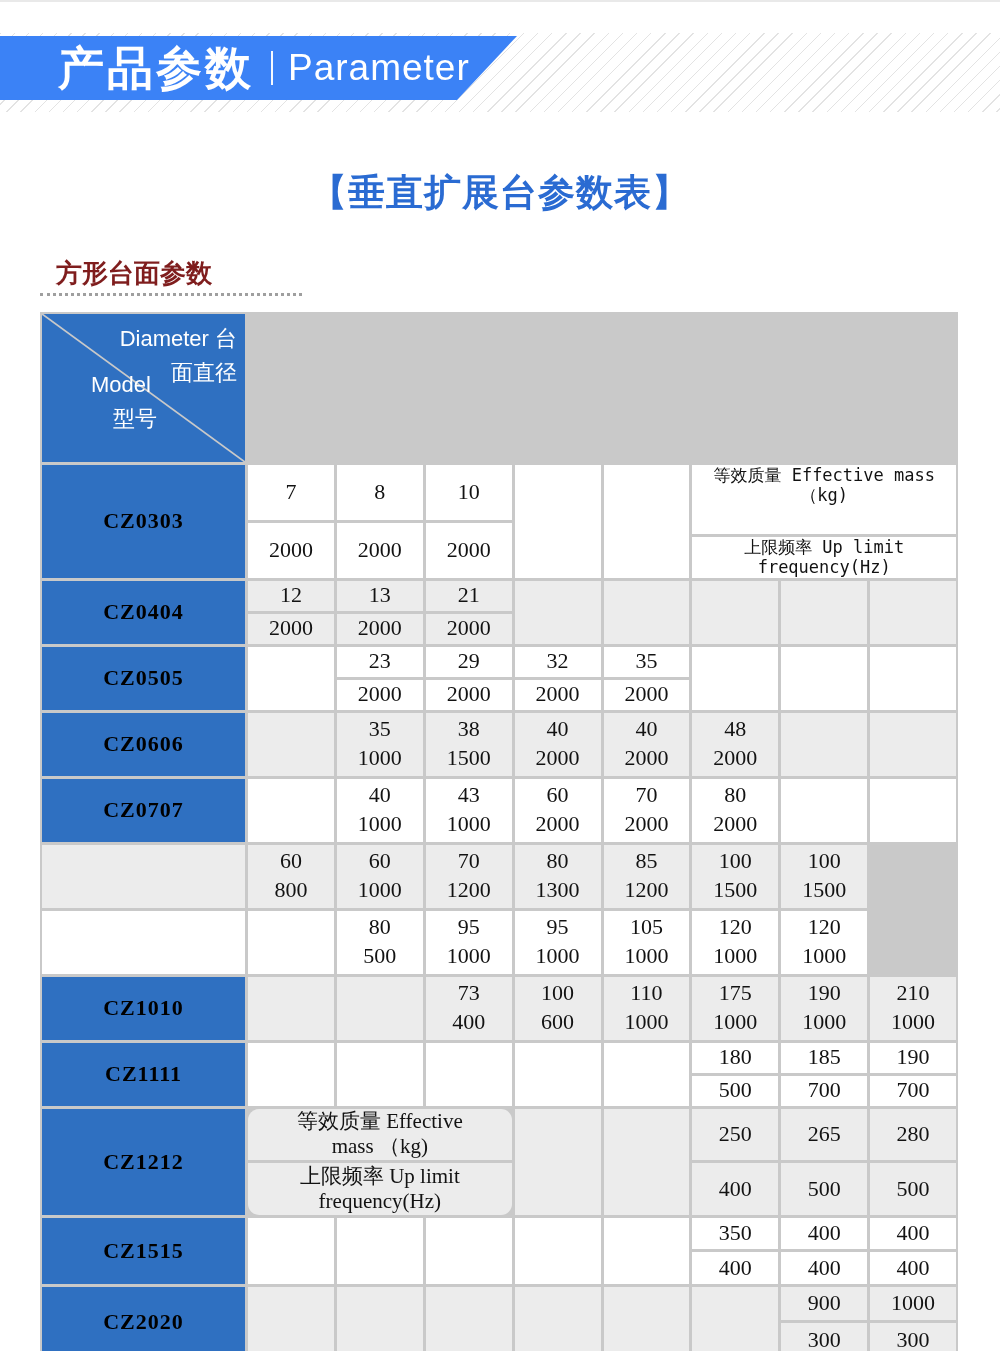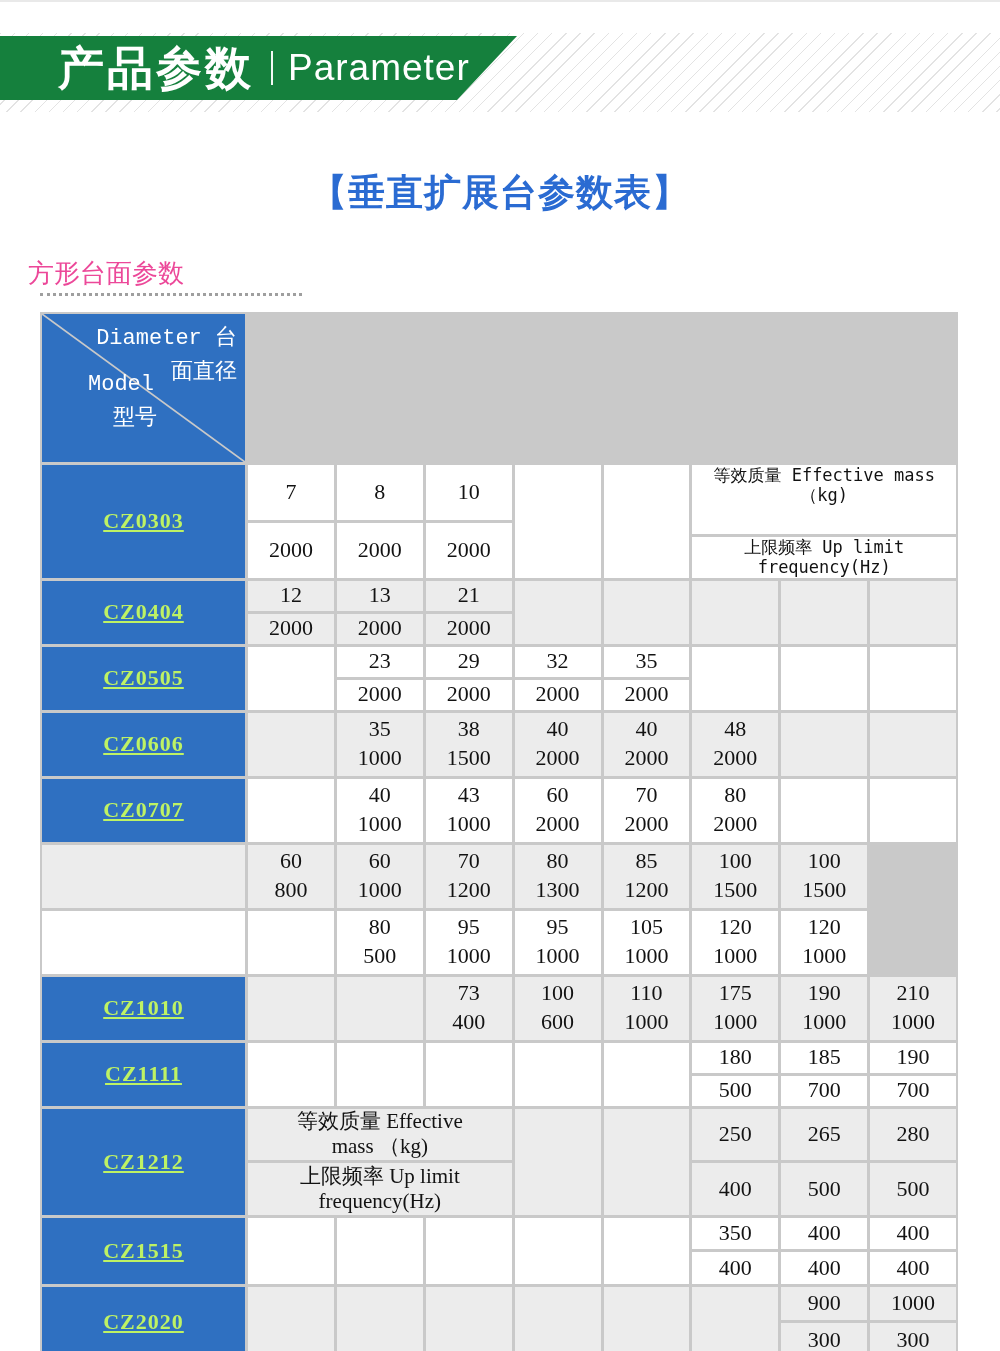--- a/index.html
+++ b/index.html
@@ -11,38 +11,38 @@
   }
   .top-rule { position:absolute; top:0; left:0; width:100%; height:2px; background:#e9e9e9; }
 
   
   .hatch {
     position:absolute; top:33px; left:0; width:100%; height:79px;
     background:repeating-linear-gradient(135deg,#e3e3e3 0 1px,transparent 1px 10px);
   }
   .banner {
     position:absolute; top:36px; left:0; width:517px; height:64px;
-    background:#15803d;
+    background:#3b82f6;
     clip-path:polygon(0 0,100% 0,calc(100% - 60px) 100%,0 100%);
     display:flex; align-items:center; padding-left:58px;
     font-family:"Liberation Sans","DejaVu Sans",sans-serif; color:#fff;
   }
   .banner .cn { font-size:46px; font-weight:bold; letter-spacing:3px; line-height:1; }
   .banner .bar { width:2px; height:34px; background:#ffffff; margin:0 15px 0 17px; opacity:.95; }
   .banner .en { font-size:37px; font-weight:400; letter-spacing:1px; }
 
   
   .page-title {
     position:absolute; top:168px; left:0; width:100%; text-align:center;
     color:#2a6bd2; font-family:"Liberation Sans","DejaVu Sans",sans-serif;
     font-size:37px; font-weight:bold; letter-spacing:1px;
   }
   .section-label {
-    position:absolute; top:256px; left:28px; color:#ec4899;
-    font-family:"Liberation Sans","DejaVu Sans",sans-serif; font-size:26px; font-weight:400;
+    position:absolute; top:256px; left:56px; color:#7f1d1d;
+    font-family:"Liberation Sans","DejaVu Sans",sans-serif; font-size:26px; font-weight:700;
   }
   .section-dots { position:absolute; top:293px; left:40px; width:262px; border-top:3px dotted #9f9f9f; }
 
   
   .spec-table {
     position:absolute; top:312px; left:40px; width:918px;
     background:#c9c9c9; padding:2px;
     display:flex; flex-direction:column; gap:3px;
   }
   .trow { display:grid; grid-template-columns:203px repeat(8,1fr); column-gap:3px; min-height:63px; }
@@ -50,43 +50,43 @@
   .spec-table > .trow:nth-child(2)  { min-height:94px; }
   .spec-table > .trow:nth-child(11) { min-height:106px; }
   .spec-table > .trow:nth-child(12) { min-height:66px; }
   .spec-table > .trow:nth-child(13) { min-height:70px; }
 
   .cell { background:#ffffff; color:#121212; }
   .spec-table > .trow:nth-child(odd):not(.thead) .cell:not(.model) { background:#ececec; }
 
   .blue { background:#2f70c1; color:#ffffff; }
   .model {
-    background:#2f70c1; color:#bef264; display:flex; align-items:center; justify-content:center;
-    font-weight:bold; font-size:23px; letter-spacing:1px;text-decoration:underline;
-  }
-
-  
-  .corner { position:relative; font-family:Liberation Mono, monospace; font-size:20px;padding-left:36px; }
+    background:#2f70c1; color:#000000; display:flex; align-items:center; justify-content:center;
+    font-weight:bold; font-size:23px; letter-spacing:1px;
+  }
+
+  
+  .corner { position:relative; font-family:Liberation Sans, sans-serif; font-size:20px;padding-left:36px; }
   .corner svg { position:absolute; inset:0; width:100%; height:100%; }
   .corner .top-lab { position:absolute; top:8px; right:8px; text-align:right; line-height:1.55; }
   .corner .bot-lab { position:absolute; bottom:26px; left:8px; line-height:1.55;margin-left:35px; }
   .corner .bot-lab .l2 { padding-left:28px; }
 
   
   .head-main { display:flex; flex-direction:column; align-items:center; justify-content:center; gap:8px; }
   .head-main .l1 { font-size:34px; font-weight:bold; letter-spacing:.5px; }
   .head-main .l2 { font-family:"Liberation Sans","DejaVu Sans",sans-serif; font-size:30px; font-weight:bold; letter-spacing:4px; }
 
   
   .cell { display:flex; flex-direction:column; text-align:center; font-size:22px; }
   .cell.split .half { flex:1 1 0; display:flex; flex-direction:column; align-items:center; justify-content:center; line-height:1.1; }
   .cell.split .half + .half { border-top:3px solid #c9c9c9; }
   .cell.stack { justify-content:center; line-height:1.3; }
   .cell.labels.mono { font-family:"DejaVu Sans Mono","Liberation Mono",monospace; font-size:17px;gap:28px; }
-  .cell.labels.serif12 { font-size:21px; }
+  .cell.labels.serif12 { font-size:21px;border-radius:11px; }
   .cell.labels .half { line-height:1.2; }
 </style>
 </head>
 <body>
 
 <div class="page">
   <div class="top-rule"></div>
   <div class="hatch"></div>
 
   <div class="banner">

